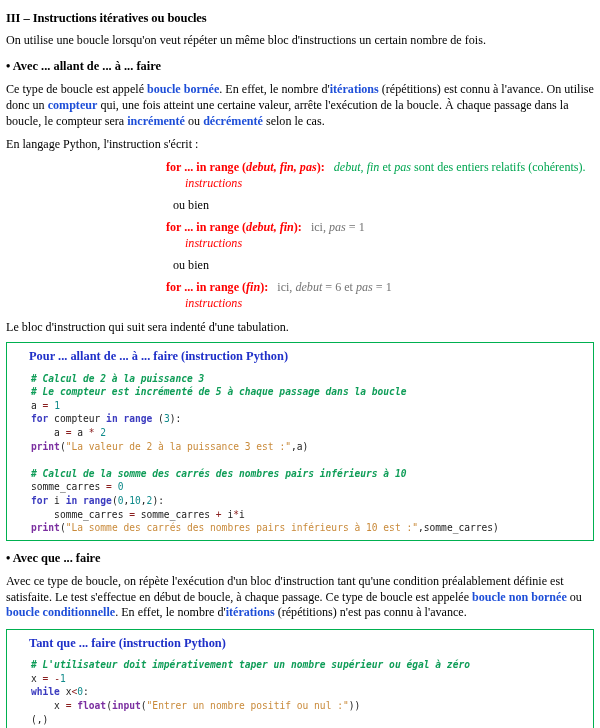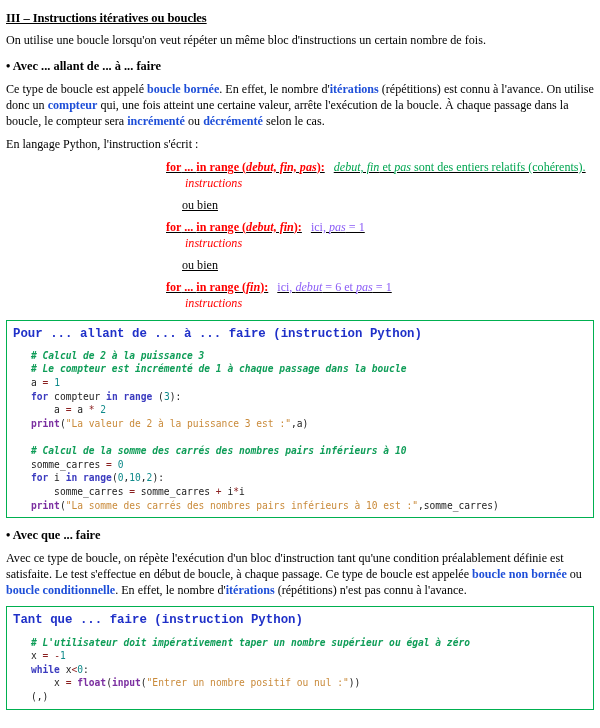--- a/index.html
+++ b/index.html
@@ -19,21 +19,20 @@
   .page {
     padding: 6px 6px 0 6px;
     box-sizing: border-box;
     width: 600px;
   }
 
   
   h1.section-title {
     font-size: 12.6px;
     font-weight: bold;
-    text-decoration: underline;
     margin: 4px 0 7px 0;
     letter-spacing: -0.1px;
   }
   p.para {
     margin: 0 0 8px 0;
     text-align: left;
   }
   p.bullet {
     margin: 9px 0 8px 0;
     font-weight: bold;
@@ -51,21 +50,20 @@
   }
   .red-i {
     color: #ff0000;
     font-style: italic;
   }
 
   
   .syntax-area {
     margin: 2px 0 8px 0;
     padding-left: 160px;
-    text-decoration: underline;
   }
   .syntax-line {
     white-space: nowrap;
     margin: 0;
     line-height: 1.32;
   }
   .syn-kw {
     color: #ff0000;
     font-weight: bold;
   }
@@ -78,40 +76,40 @@
     color: #ff0000;
     font-style: italic;
     padding-left: 19px;
     display: inline-block;
   }
   .syn-note {
     color: #00a651;
     padding-left: 9px;
   }
   .syn-note i { font-style: italic; }
-  .syn-note-black { color: #8b5cf6; }
+  .syn-note-black { color: #737373; }
   .ou-bien {
-    margin: 6px 0 6px 16px;
+    margin: 6px 0 6px 7px;
     padding-left: 0;
   }
 
   
   .codebox {
     border: 1.3px solid #00b050;
     margin: 3px 0 6px 0;
     padding: 4px 6px 5px 6px;
     background: #ffffff;
     box-sizing: border-box;
   }
   .codebox-title {
     color: #1f30c8;
     font-weight: bold;
-    font-family: Liberation Mono, monospace;
+    font-family: Liberation Serif, serif;
     font-size: 12.4px;
-    margin: 1px 0 7px 0;
+    margin: 1px 0 7px 16px;
   }
   pre.code {
     font-family: "DejaVu Sans Mono", monospace;
     font-size: 9.6px;
     line-height: 1.42;
     margin: 0;
     padding: 0 0 0 18px;
     white-space: pre;
     color: #202020;
   }
@@ -161,25 +159,26 @@
     <div class="syntax-line ou-bien">ou bien</div>
 
     <div class="syntax-line">
       <span class="syn-kw">for</span><span class="syn-kw"> ... </span><span class="syn-kw">in range</span><span class="syn-kw"> (</span><span class="syn-arg">fin</span><span class="syn-kw">):</span><span class="syn-note syn-note-black"><span>ici, </span><i>debut</i><span> = 6  et  </span><i>pas</i><span> = 1</span></span>
     </div>
     <div class="syntax-line">
       <span class="syn-instr">instructions</span>
     </div>
   </div>
 
+  <p class="para tight">Le bloc d'instruction qui suit sera indenté d'une tabulation.</p>
 
   <div class="codebox">
     <div class="codebox-title">Pour ... allant de ... à ... faire (instruction Python)</div>
     <pre class="code"><span class="c-comment"># Calcul de 2 à la puissance 3</span>
-<span class="c-comment"># Le compteur est incrémenté de 1 à chaque passage dans la boucle</span>
+<span class="c-comment"># Le compteur est incrémenté de 5 à chaque passage dans la boucle</span>
 <span class="c-name">a</span> <span class="c-op">=</span> <span class="c-num">1</span>
 <span class="c-kw">for</span> <span class="c-name">compteur</span> <span class="c-kw">in</span> <span class="c-kw">range</span> (<span class="c-num">3</span>):
     <span class="c-name">a</span> <span class="c-op">=</span> <span class="c-name">a</span> <span class="c-op">*</span> <span class="c-num">2</span>
 <span class="c-fn">print</span>(<span class="c-str">"La valeur de 2 à la puissance 3 est :"</span>,<span class="c-name">a</span>)
 
 <span class="c-comment"># Calcul de la somme des carrés des nombres pairs inférieurs à 10</span>
 <span class="c-name">somme_carres</span> <span class="c-op">=</span> <span class="c-num">0</span>
 <span class="c-kw">for</span> <span class="c-name">i</span> <span class="c-kw">in</span> <span class="c-kw">range</span>(<span class="c-num">0</span>,<span class="c-num">10</span>,<span class="c-num">2</span>):
     <span class="c-name">somme_carres</span> <span class="c-op">=</span> <span class="c-name">somme_carres</span> <span class="c-op">+</span> <span class="c-name">i</span><span class="c-op">*</span><span class="c-name">i</span>
 <span class="c-fn">print</span>(<span class="c-str">"La somme des carrés des nombres pairs inférieurs à 10 est :"</span>,<span class="c-name">somme_carres</span>)</pre>

